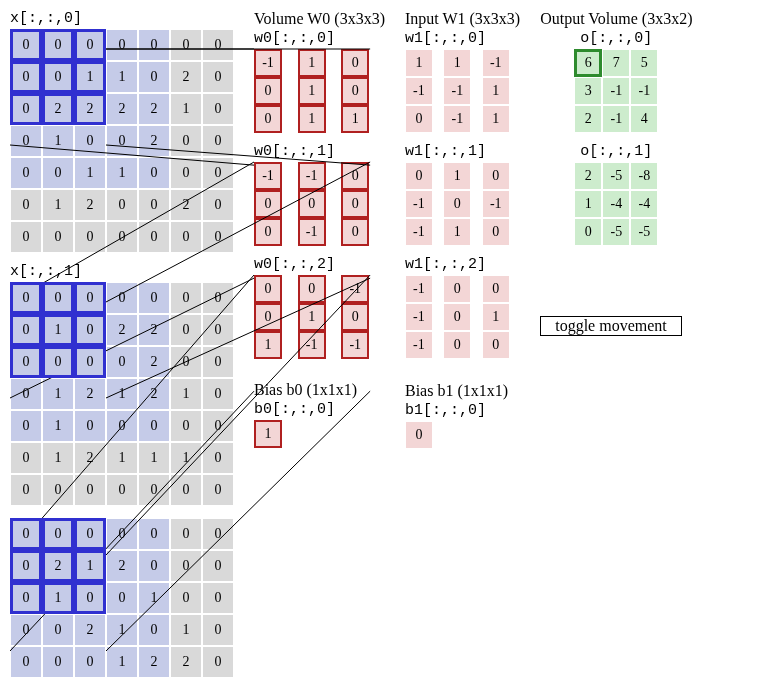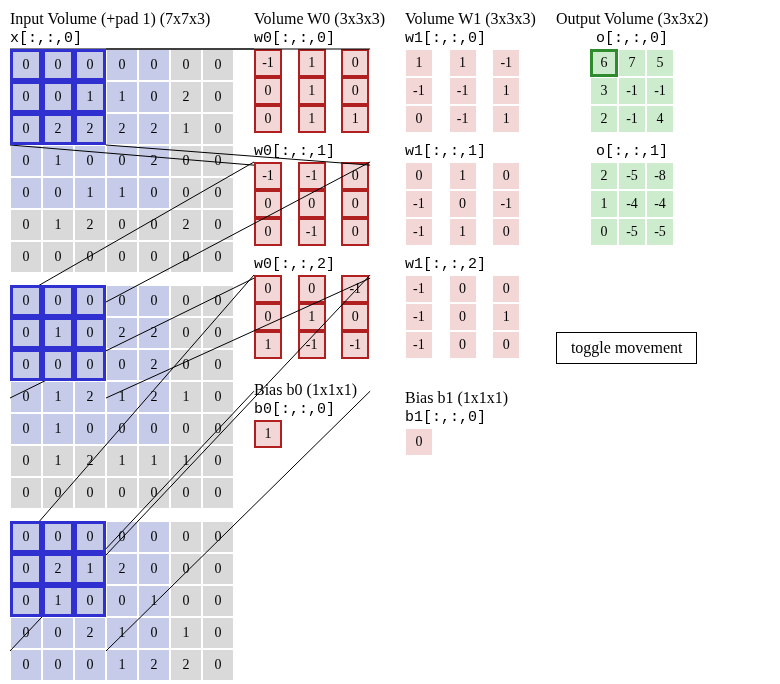--- a/index.html
+++ b/index.html
@@ -46,36 +46,35 @@
   .bias .cell { background: #f3d6d6; }
   .bias0 .cell { outline: 2px solid #b02020; outline-offset:-2px; }
   svg.lines {
     position: absolute;
     top: 0; left: 0;
     pointer-events: none;
   }
   button.toggle {
     font-family: "Times New Roman", serif;
     font-size: 16px;
-    padding: 6px 14px;
+    padding: 0 14px;
     background: #fff;
     border: 1px solid #000;
     cursor: pointer;
-    margin-top: 76px;
+    margin-top: 60px;
     align-self: flex-start;
   }
   .right-col { display:flex; flex-direction:column; align-items:center; }
 </style>
 </head>
 <body>
 
 <div class="wrap" id="wrap">
 
   <div class="col">
-    <div class="col-title">Input Volume (+pad 1) (7x7x3)</div>
 
     <div class="mono">x[:,:,0]</div>
     <div class="grid input w32" id="grid-x0" style="grid-template-columns: repeat(7, auto);">
         <div class="cell ring0 hl">0</div>
         <div class="cell ring0 hl">0</div>
         <div class="cell ring0 hl">0</div>
         <div class="cell hl">0</div>
         <div class="cell hl">0</div>
         <div class="cell">0</div>
         <div class="cell">0</div>
@@ -116,20 +115,21 @@
         <div class="cell">0</div>
         <div class="cell">0</div>
         <div class="cell">0</div>
         <div class="cell">0</div>
         <div class="cell">0</div>
         <div class="cell">0</div>
         <div class="cell">0</div>
         <div class="cell">0</div>
       </div>
 
+    <div class="mono">x[:,:,1]</div>
     <div class="grid input w32" id="grid-x1" style="grid-template-columns: repeat(7, auto);">
         <div class="cell ring0 hl">0</div>
         <div class="cell ring0 hl">0</div>
         <div class="cell ring0 hl">0</div>
         <div class="cell hl">0</div>
         <div class="cell hl">0</div>
         <div class="cell">0</div>
         <div class="cell">0</div>
         <div class="cell ring0 hl">0</div>
         <div class="cell ring0 hl">1</div>
@@ -257,21 +257,21 @@
       </div>
 
     <div class="col-title" style="margin-top:12px">Bias b0 (1x1x1)</div>
     <div class="mono">b0[:,:,0]</div>
     <div class="grid bias bias0" id="grid-b0" style="grid-template-columns: repeat(1, auto);">
         <div class="cell">1</div>
       </div>
   </div>
 
   <div class="col">
-    <div class="col-title">Volume W1 (3x3x3)</div>
+    <div class="col-title">Input W1 (3x3x3)</div>
 
     <div class="mono">w1[:,:,0]</div>
     <div class="grid w1" id="grid-w10" style="grid-template-columns: repeat(3, auto);">
         <div class="cell">1</div>
         <div class="cell">1</div>
         <div class="cell">-1</div>
         <div class="cell">-1</div>
         <div class="cell">-1</div>
         <div class="cell">1</div>
         <div class="cell">0</div>
@@ -298,21 +298,21 @@
         <div class="cell">0</div>
         <div class="cell">0</div>
         <div class="cell">-1</div>
         <div class="cell">0</div>
         <div class="cell">1</div>
         <div class="cell">-1</div>
         <div class="cell">0</div>
         <div class="cell">0</div>
       </div>
 
-    <div class="col-title" style="margin-top:20px">Bias b1 (1x1x1)</div>
+    <div class="col-title" style="margin-top:13px">Bias b1 (1x1x1)</div>
     <div class="mono">b1[:,:,0]</div>
     <div class="grid bias" id="grid-b1" style="grid-template-columns: repeat(1, auto);">
         <div class="cell">0</div>
       </div>
   </div>
 
   <div class="col right-col">
     <div class="col-title">Output Volume (3x3x2)</div>
 
     <div class="mono">o[:,:,0]</div>

